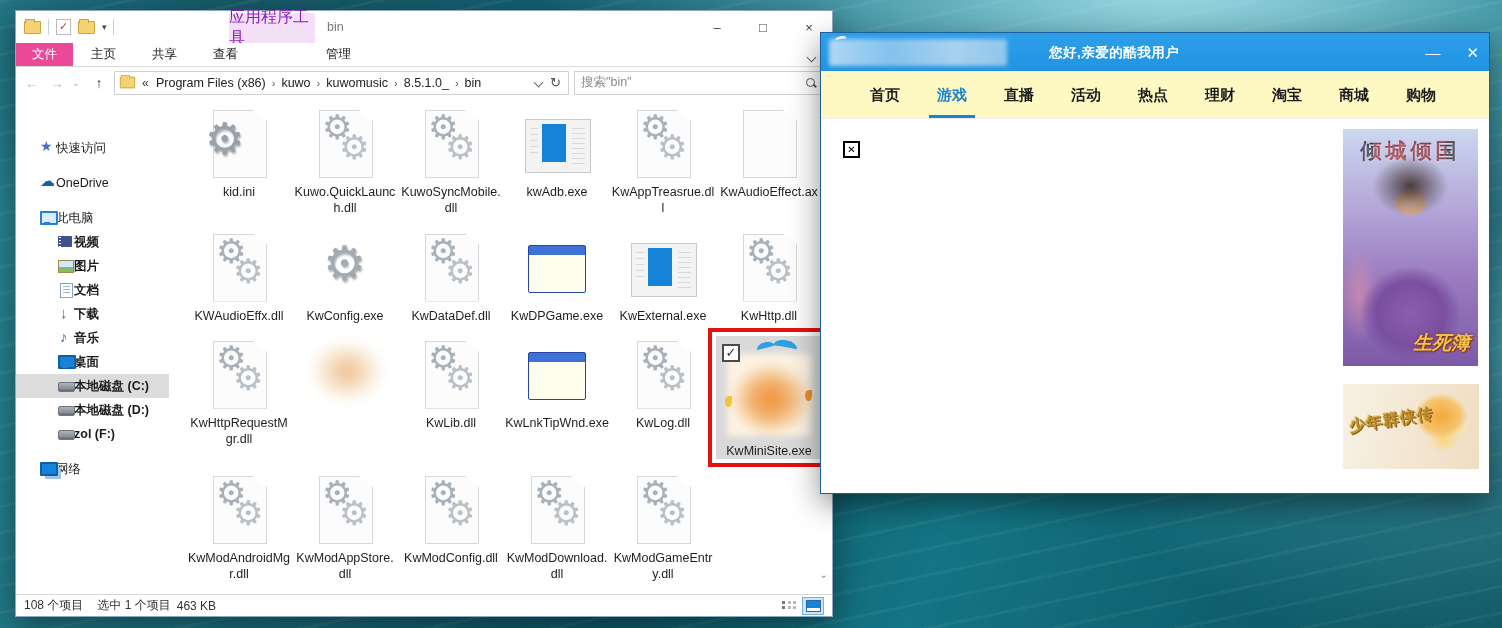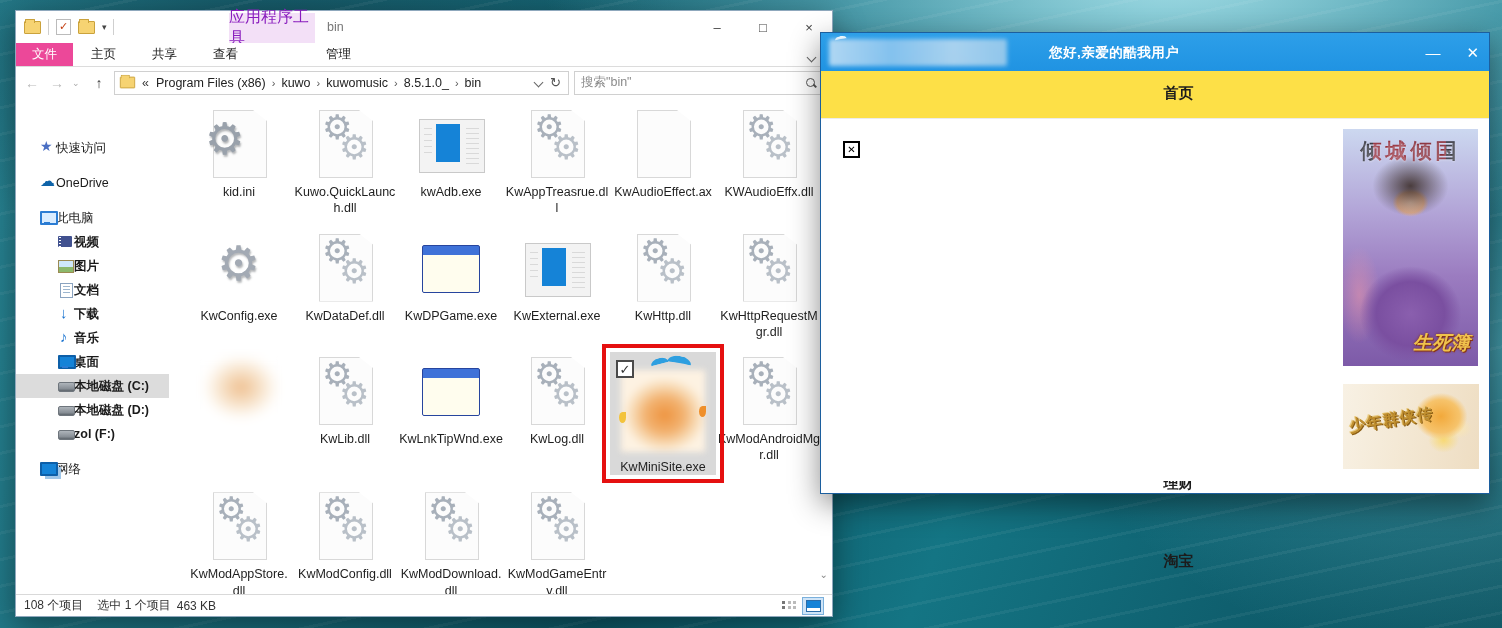--- a/index.html
+++ b/index.html
@@ -153,21 +153,21 @@
   .kuwo { position:absolute; left:820px; top:32px; width:670px; height:462px; background:#fff;
     border:1px solid #1c5f9e; box-shadow:0 10px 28px rgba(0,0,0,.45); z-index:10; }
   .kw-titlebar { position:relative; height:38px; background:linear-gradient(#2d9fe9,#2093e2); display:flex; align-items:center; }
   .kw-logo-blur { position:absolute; left:8px; top:6px; width:178px; height:27px; border-radius:2px;
     background:linear-gradient(90deg,#bfdef5 0%, #8ec6ef 35%, #b6d8f0 70%, #9ccbec 100%); filter:blur(2px); opacity:.9; }
   .kw-bird { position:absolute; left:14px; top:3px; width:12px; height:7px; border-top:3px solid #fff; border-radius:50% 50% 0 0; transform:rotate(-10deg); opacity:.95; }
   .kw-title { position:absolute; left:228px; top:11px; color:#fff; font-size:13.5px; font-weight:bold; letter-spacing:.5px; }
   .kw-controls { position:absolute; right:10px; top:0; height:38px; display:flex; gap:26px; align-items:center; }
   .kw-btn { color:#fff; font-size:15px; line-height:1; }
 
-  .kw-nav { height:48px; background:#fde047; border-bottom:1px solid #ececec; display:flex; align-items:center; padding-left:47px; gap:33px;flex-direction:column; }
+  .kw-nav { height:48px; background:#fef9c3; border-bottom:1px solid #ececec; display:flex; align-items:flex-end; padding-left:47px; gap:33px; }
   .kw-tab { position:relative; font-size:15px; color:#1c1c1c; font-weight:bold; padding:13px 2px; }
   .kw-tab.active { color:#1a82d2; }
   .kw-tab.active::after { content:""; position:absolute; left:-6px; right:-6px; bottom:0; height:3px; background:#1a82d2; }
 
   .kw-content { position:relative; height:362px; background:#fff; }
   .broken-img { position:absolute; left:22px; top:22px; width:17px; height:17px; border:2px solid #000; background:#fff;
     display:flex; align-items:center; justify-content:center; font-size:10px; font-weight:bold; color:#000; }
 
   .ad-col { position:absolute; right:10px; top:10px; width:136px; }
   .ad-poster { position:relative; width:135px; height:237px; overflow:hidden;
@@ -370,20 +370,27 @@
           </div>
 
           <div class="cell">
 
             <div class="ficon" data-icon="dll-gears-icon">
               
             </div>
             <div class="flabel">Kuwo.QuickLaunch.dll</div>
           </div>
 
+          <div class="cell">
+
+            <div class="ficon" data-icon="dll-gears-icon">
+              
+            </div>
+            <div class="flabel">KuwoSyncMobile.dll</div>
+          </div>
 
           <div class="cell">
 
             <div class="ficon" data-icon="window-doc-icon">
               
             </div>
             <div class="flabel">kwAdb.exe</div>
           </div>
 
           <div class="cell">

